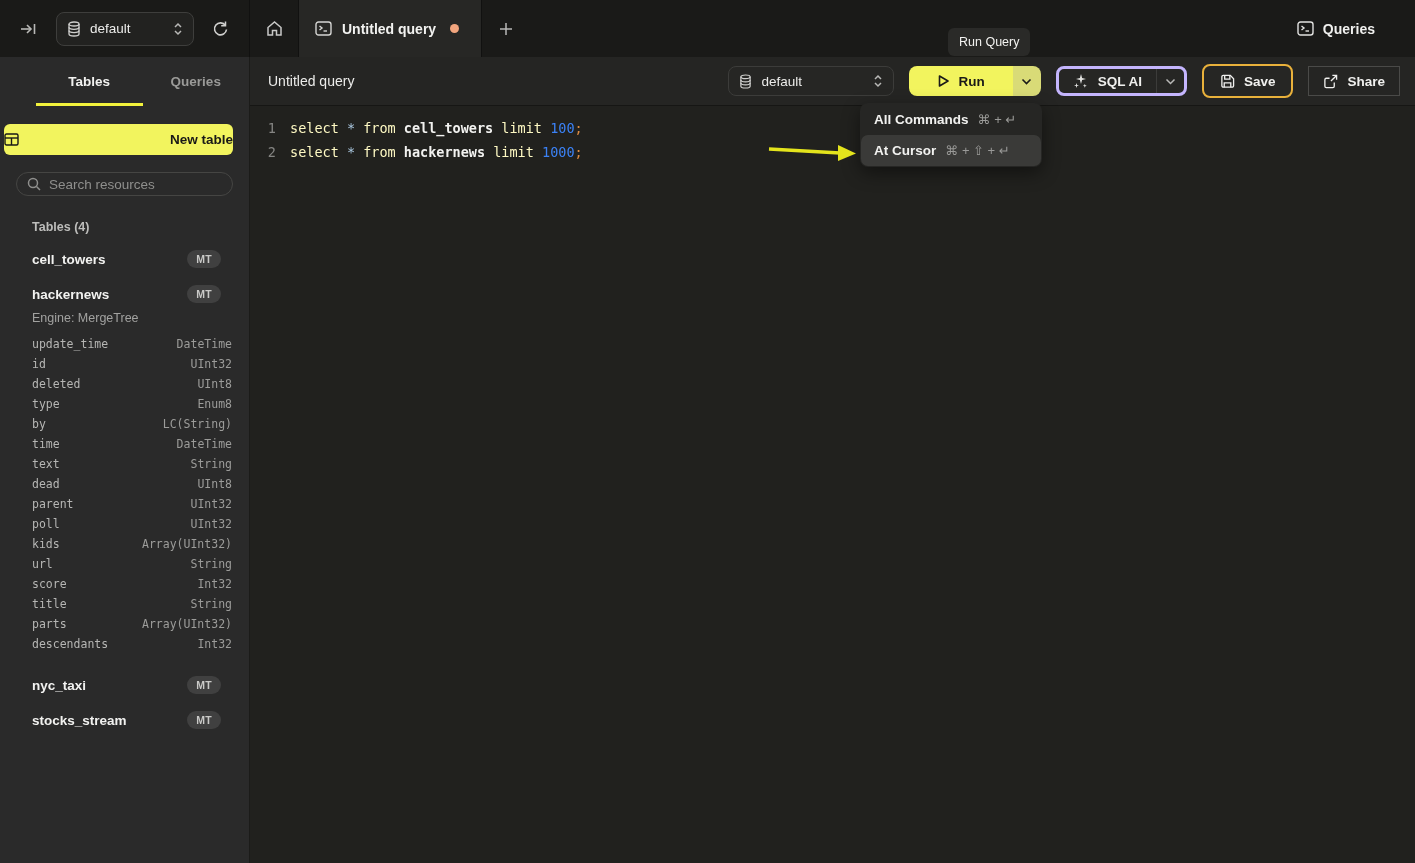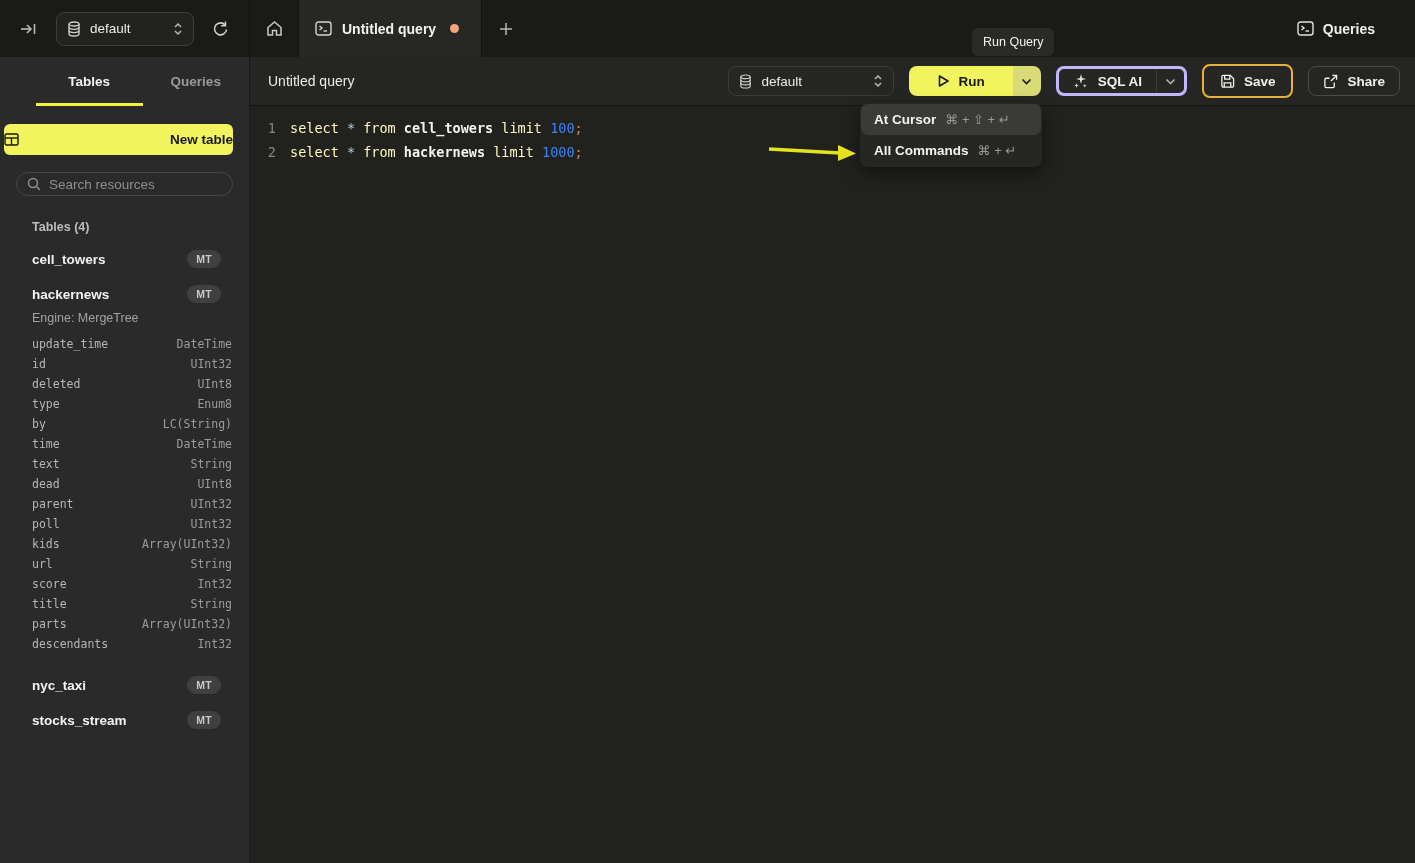--- a/index.html
+++ b/index.html
@@ -106,39 +106,39 @@
     background:transparent; border:none; color:#f0f0ee; font-size:13.5px; font-weight:600; cursor:pointer;
     font-family:"Liberation Sans", sans-serif;
   }
   .ai-caret { width:28px; background:transparent; border:none; border-left:1px solid #3c3c3a; display:flex; align-items:center; justify-content:center; cursor:pointer; }
   .save-btn {
     height:32px; padding:15px 16px; background:#262624; border:2px solid #e9b13b; border-radius:8px;
     display:flex; align-items:center; gap:9px; color:#f0f0ee; font-size:13.5px; font-weight:600; cursor:pointer;
     font-family:"Liberation Sans", sans-serif;
   }
   .share-btn {
-    height:30px; padding:0 14px; background:transparent; border:1px solid #4a4a48; border-radius:8px;
+    height:30px; padding:0 14px; background:transparent; border:1px solid #4a4a48; border-radius:0;
     display:flex; align-items:center; gap:9px; color:#f0f0ee; font-size:13.5px; font-weight:600; cursor:pointer;
     font-family:"Liberation Sans", sans-serif;
   }
 
   
   .editor { flex:1; padding-top:10px; background:#21211e; font-family:"DejaVu Sans Mono", monospace; font-size:13.5px; }
   .code-line { display:flex; height:24px; align-items:center; }
   .line-num { width:26px; text-align:right; color:#858583; flex:0 0 26px; }
   .code-text { padding-left:14px; white-space:pre; }
   .tk-keyword { color:#fef9c3; }
   .tk-star    { color:#a9c6de; }
   .tk-table   { color:#f2f2f0; font-weight:700; }
   .tk-number  { color:#3b82f6;margin-top:36px; }
   .tk-punct   { color:#de8c44; }
 
   
   .tooltip {
-    position:absolute; left:972px; top:28px; height:28px; padding:14px 11px;
+    position:absolute; left:948px; top:28px; height:28px; padding:14px 11px;
     background:#2a2a28; border-radius:6px; display:flex; align-items:center;
     font-size:12.5px; color:#f2f2f0; z-index:30; font-weight:400;
   }
   .run-menu {
     position:absolute; left:860px; top:103px; width:182px;
     background:#262624; border-radius:8px; padding:1px; z-index:30;
     box-shadow:0 6px 18px rgba(0,0,0,.45);
   }
   .menu-item {
     height:31px; display:flex; align-items:center; gap:9px; padding:0 13px;
@@ -444,26 +444,26 @@
           <span class="line-num">2</span>
           <span class="code-text"><span class="tk-keyword">select </span><span class="tk-star">* </span><span class="tk-keyword">from </span><span class="tk-table">hackernews </span><span class="tk-keyword">limit </span><span class="tk-number">1000</span><span class="tk-punct">;</span></span>
         </div>
       </div>
   </div>
 </div>
 
 <div class="tooltip">Run Query</div>
 
 <div class="run-menu">
+    <div class="menu-item">
+      <span class="menu-label">All Commands</span>
+      <span class="menu-shortcut">⌘ + ↵</span>
+    </div>
     <div class="menu-item hl">
       <span class="menu-label">At Cursor</span>
       <span class="menu-shortcut">⌘ + ⇧ + ↵</span>
-    </div>
-    <div class="menu-item">
-      <span class="menu-label">All Commands</span>
-      <span class="menu-shortcut">⌘ + ↵</span>
     </div>
   </div>
 
 <svg class="arrow-anno" width="92" height="24" viewBox="0 0 92 24">
   <line x1="3" y1="9" x2="74" y2="13" stroke="#e4e41c" stroke-width="3.5"></line>
   <polygon points="72,5 90,13.5 72,21" fill="#e4e41c"></polygon>
 </svg>
 
 </body></html>

